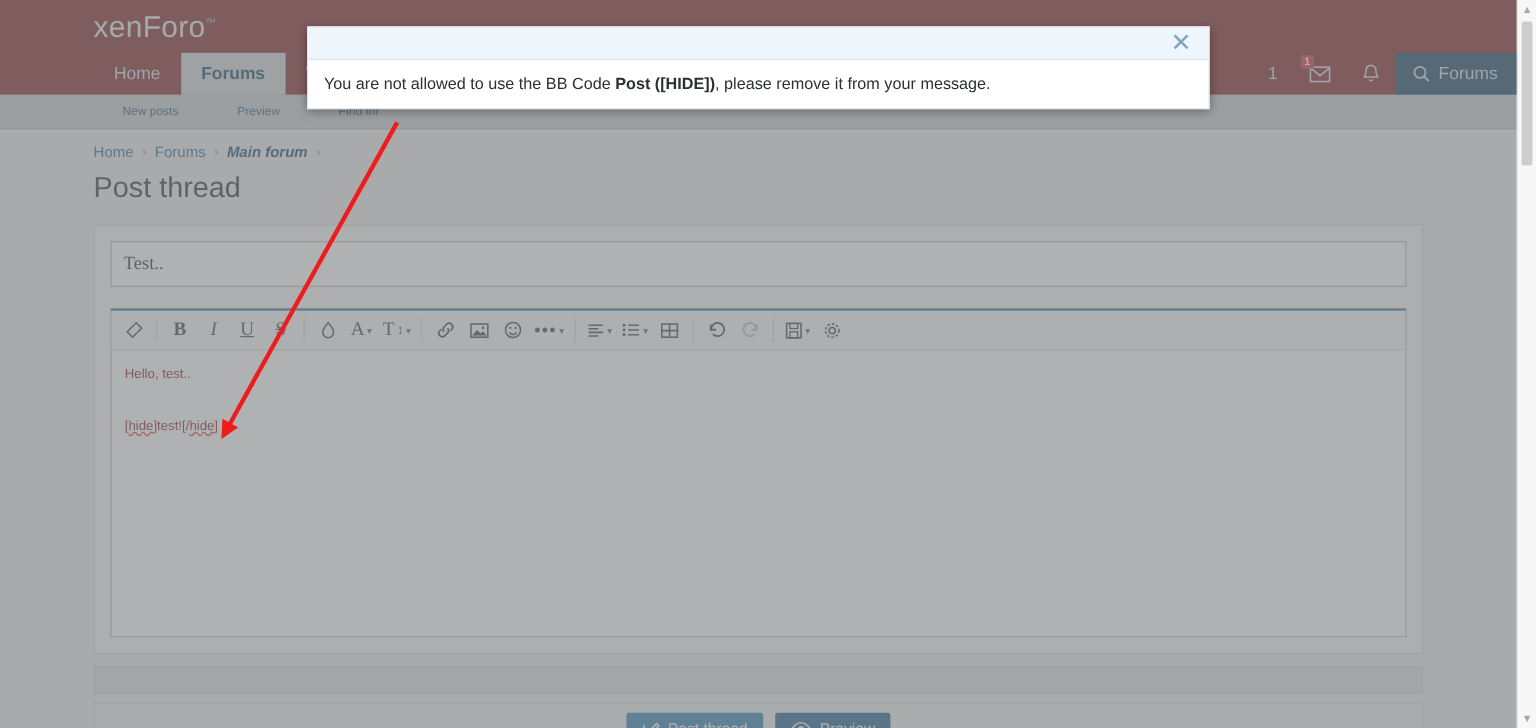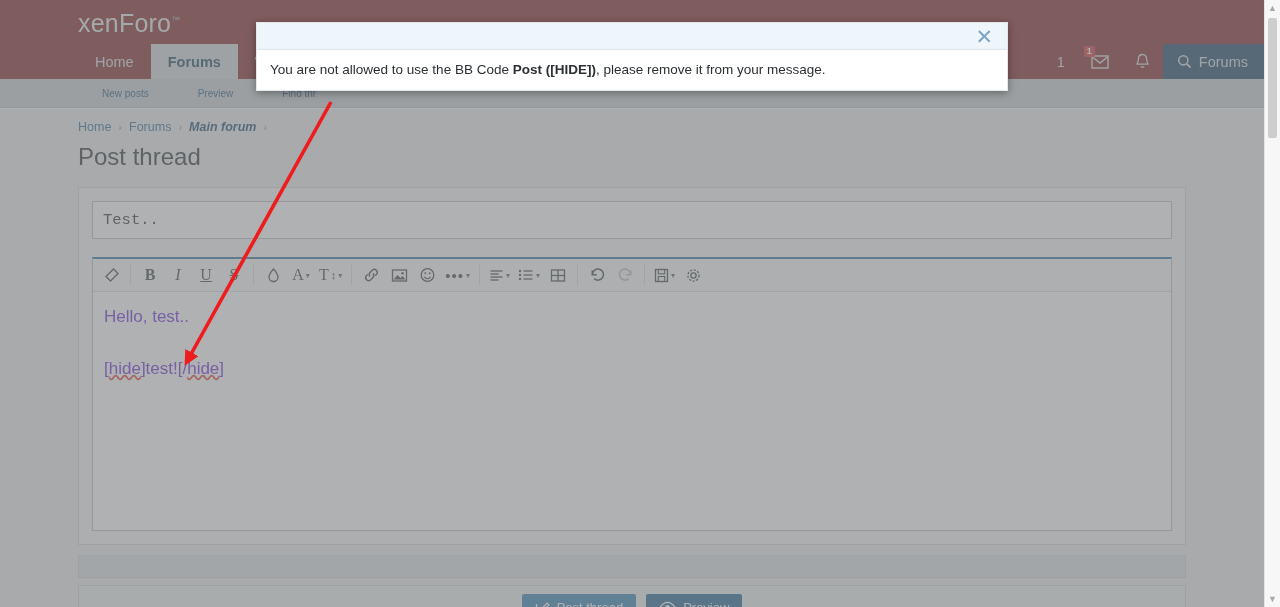--- a/index.html
+++ b/index.html
@@ -125,21 +125,21 @@
 
   .title-input {
     width: 100%;
     height: 38px;
     border: 1px solid #b9bdc1;
     background: #fbfbfc;
     font-size: 15.5px;
     color: #2b3033;
     padding: 0 10px;
     outline: none;
-    font-family: Liberation Mono, monospace;
+    font-family: Liberation Serif, serif;
   }
 
   
   .editor {
     margin-top: 18px;
     border: 1px solid #b9bdc1;
     border-top: 2px solid #2f6f9f;
     background: #fbfbfc;
   }
   .editor-toolbar {
@@ -158,22 +158,22 @@
     font-size: 15px;
   }
   .tb-btn.dim { color: #b6babd; }
   .tb-sep { width: 1px; height: 20px; background: #d8dbdd; margin: 0 5px; }
   .caret { font-size: 8px; color: #5a6165; }
   .tb-ico { display: block; }
 
   .editor-body {
     height: 238px;
     padding: 13px 11px;
-    font-size: 17px;
-    color: #6d28d9;
+    font-size: 11px;
+    color: #7f1d1d;
     line-height: 1.45;
   }
   .editor-body p { margin-bottom: 27px; }
   .spell {
     text-decoration: underline wavy #e03b3b;
     text-decoration-skip-ink: none;
   }
 
   .below-editor {
     margin: 10px 78px 0 78px;

